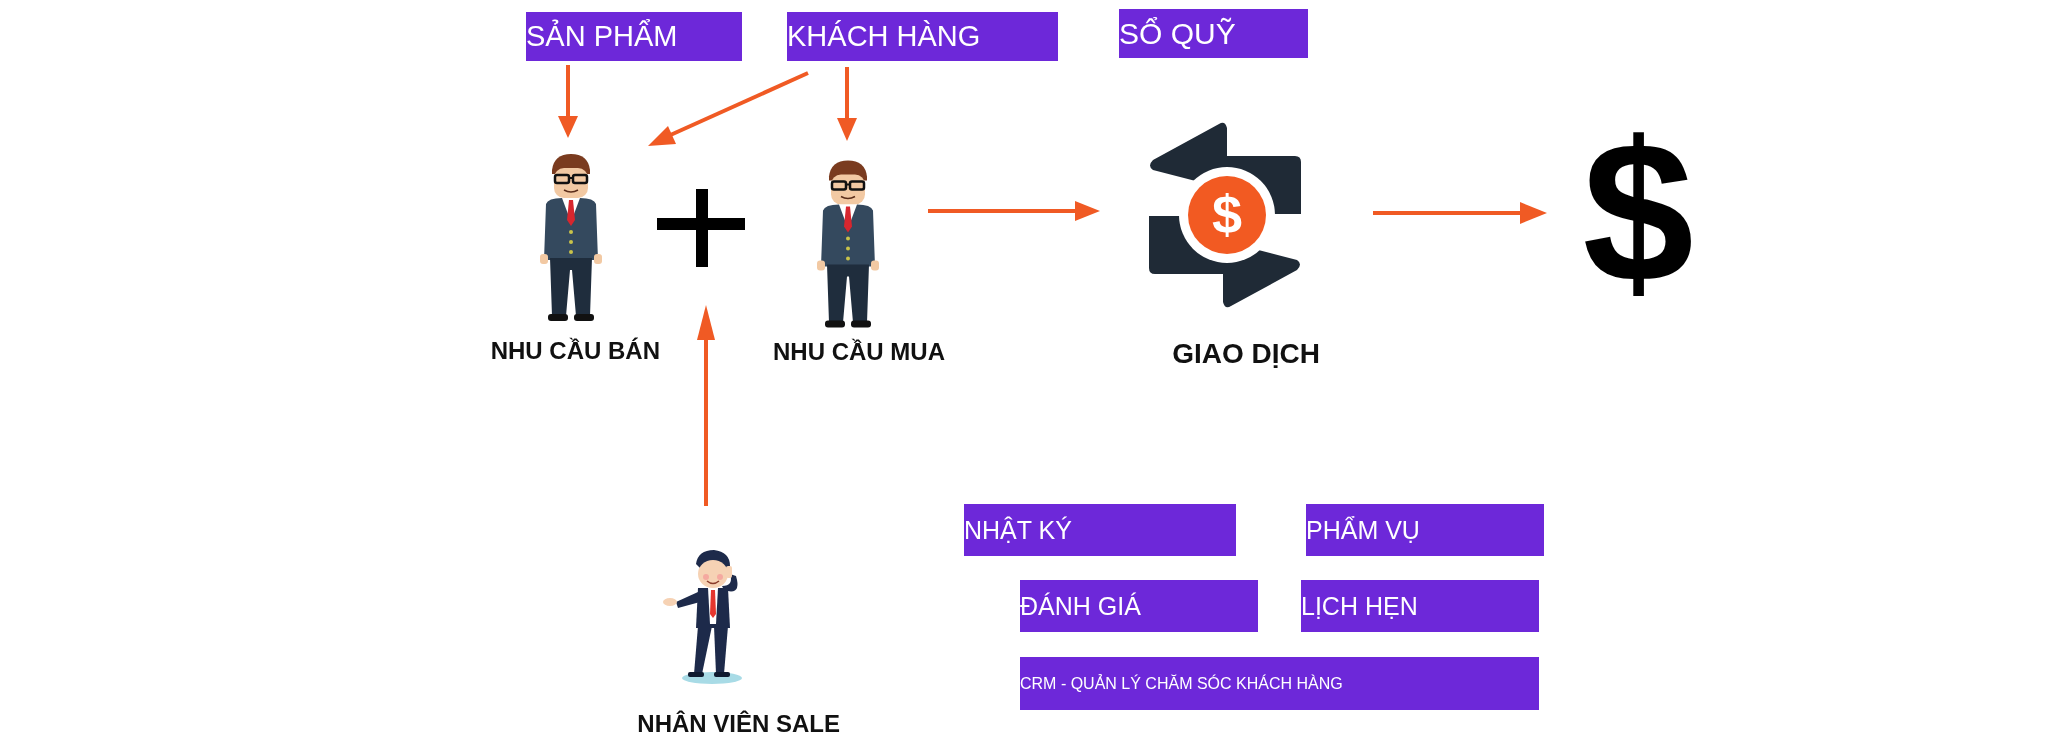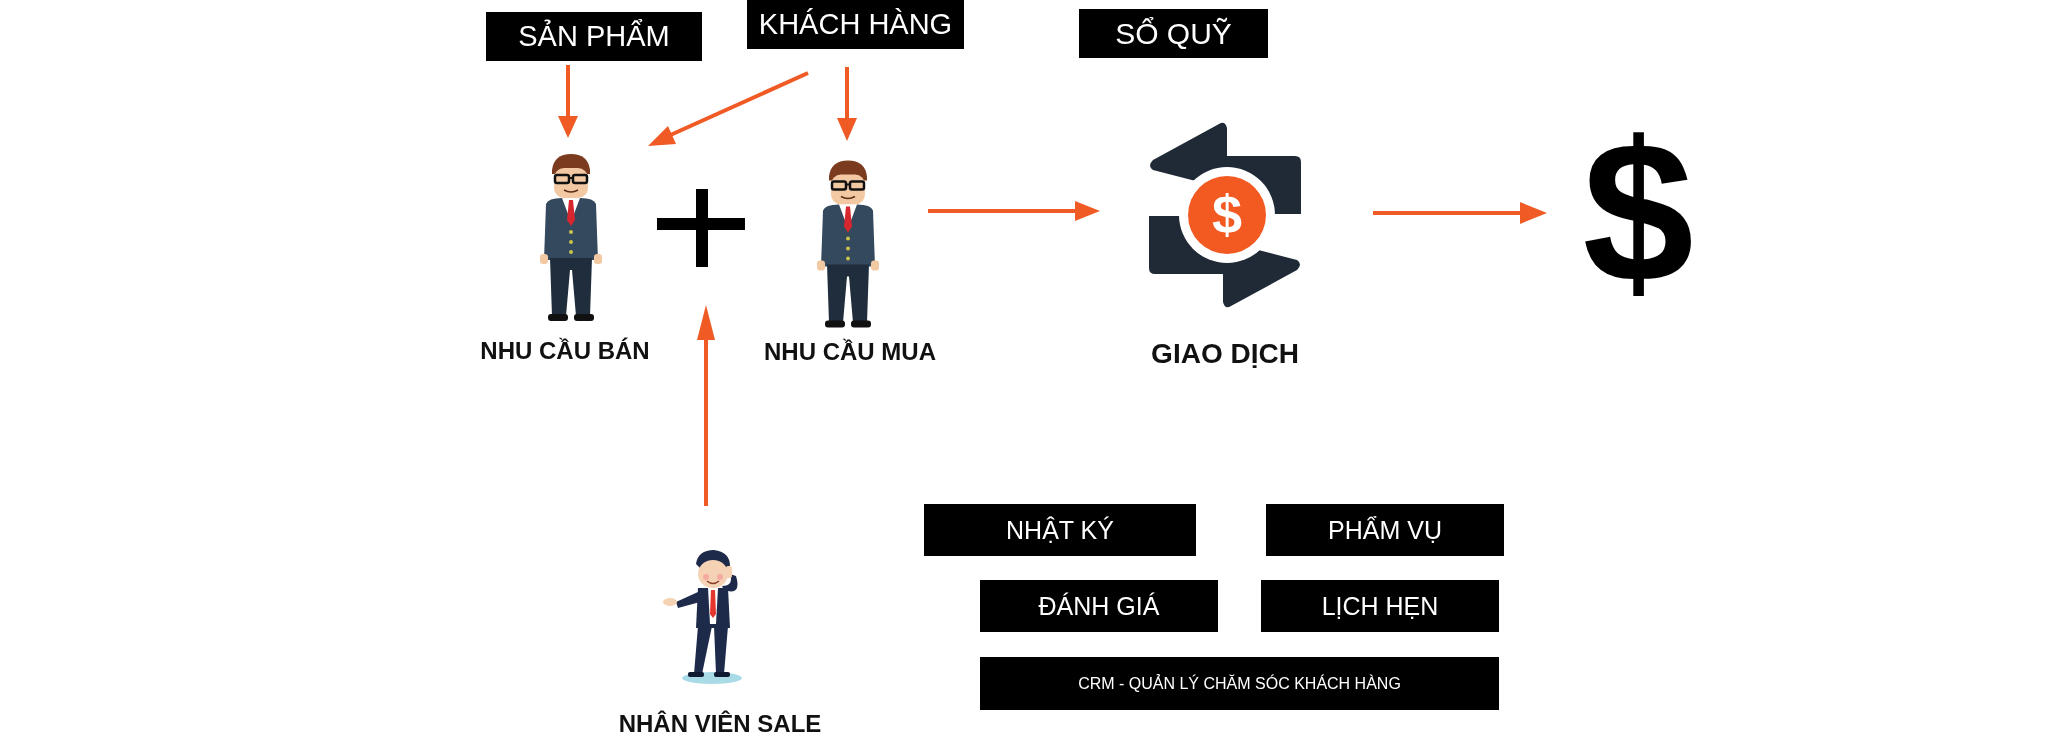--- a/index.html
+++ b/index.html
@@ -3,45 +3,46 @@
 <meta charset="utf-8">
 <style>
   html, body { margin: 0; padding: 0; }
   body {
     width: 2048px; height: 743px; position: relative; overflow: hidden;
     background: #ffffff;
     font-family: "Liberation Sans", "DejaVu Sans", sans-serif;
   }
   .blue-box {
     position: absolute;
-    background: #000000;
+    background: #6d28d9;
     color: #ffffff;
-    display: flex; align-items: center; justify-content: center;
+    display: flex; align-items: center; justify-content: flex-start;
     font-family: "Liberation Sans", sans-serif;
     white-space: nowrap;
+    margin-left: 40px;
   }
   .label-bold {
     position: absolute;
     color: #111111;
     font-weight: bold;
     font-family: "Liberation Sans", sans-serif;
     white-space: nowrap;
-    text-align: center;
+    text-align: right;
   }
   svg.layer { position: absolute; left: 0; top: 0; }
   .abs { position: absolute; }
 </style>
 </head>
 <body>
 
 <div class="blue-box" style="left:486px; top:12px; width:216px; height:49px; font-size:29px;">
   <span>SẢN PHẨM</span>
 </div>
 
-<div class="blue-box" style="left:747px; top:0; width:217px; height:49px; font-size:29px;">
+<div class="blue-box" style="left:747px; top:12px; width:271px; height:49px; font-size:29px;">
   <span>KHÁCH HÀNG</span>
 </div>
 
 <div class="blue-box" style="left:1079px; top:9px; width:189px; height:49px; font-size:30px;">
   <span>SỔ QUỸ</span>
 </div>
 
 <svg class="layer" width="2048" height="743">
   <defs>
     <marker id="ah" markerWidth="10" markerHeight="10" refX="8" refY="5" orient="auto" markerUnits="userSpaceOnUse">

